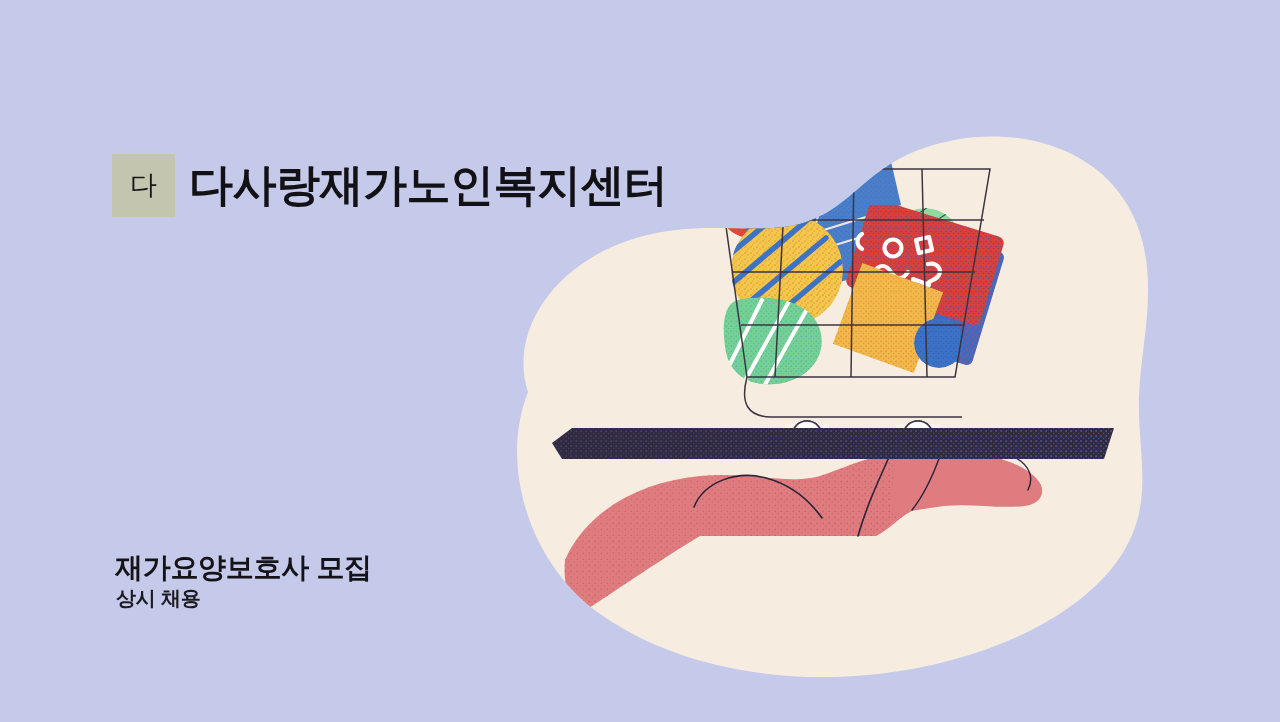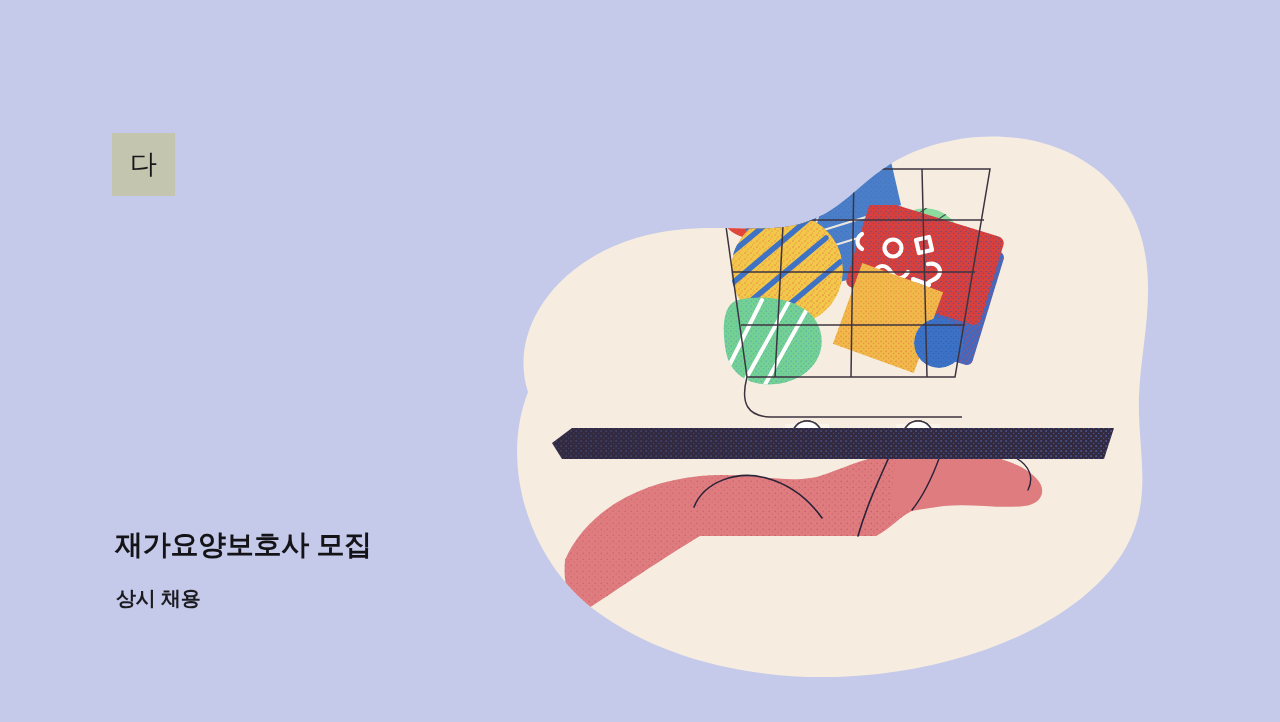--- a/index.html
+++ b/index.html
@@ -66,21 +66,21 @@
     color: #121216;
     line-height: 1.05;
     white-space: nowrap;
     letter-spacing: -0.5px;
   }
 
   
   #headline {
     position: absolute;
     left: 115px;
-    top: 490px;
+    top: 513px;
     font-size: 28px;
     font-weight: 700;
     color: #141418;
     letter-spacing: -0.3px;
     white-space: nowrap;
     z-index: 5;
     margin-top: 36px;
   }
 
   #subline {
@@ -416,19 +416,20 @@
         </g>
       </g>
 
     </g>
   </svg>
 
   <div id="header-row">
     <div id="brand-logo">
       <span id="brand-logo-text">다</span>
     </div>
+    <h1 id="company-title">다사랑재가노인복지센터</h1>
   </div>
 
   <h2 id="headline">재가요양보호사 모집</h2>
 
   <p id="subline">상시 채용</p>
 
 </div>
 
 </body></html>

